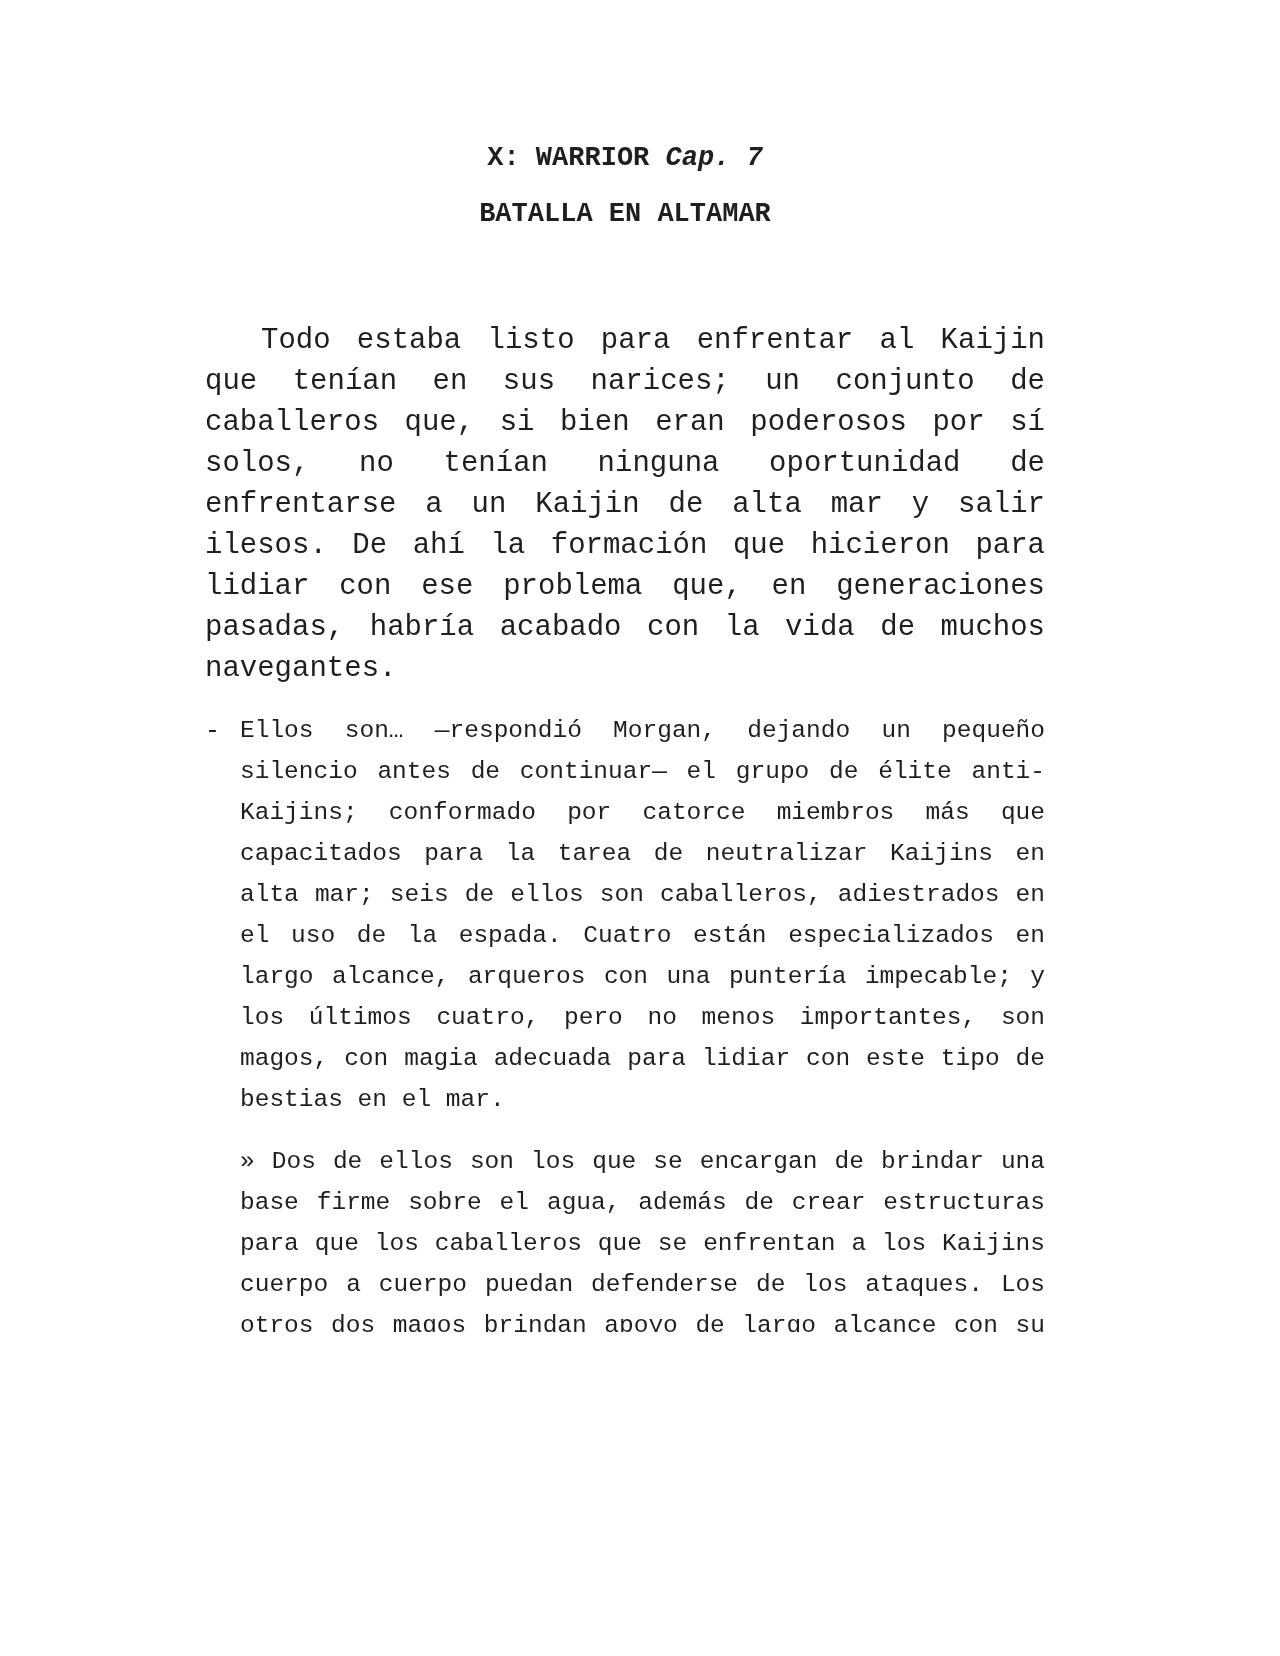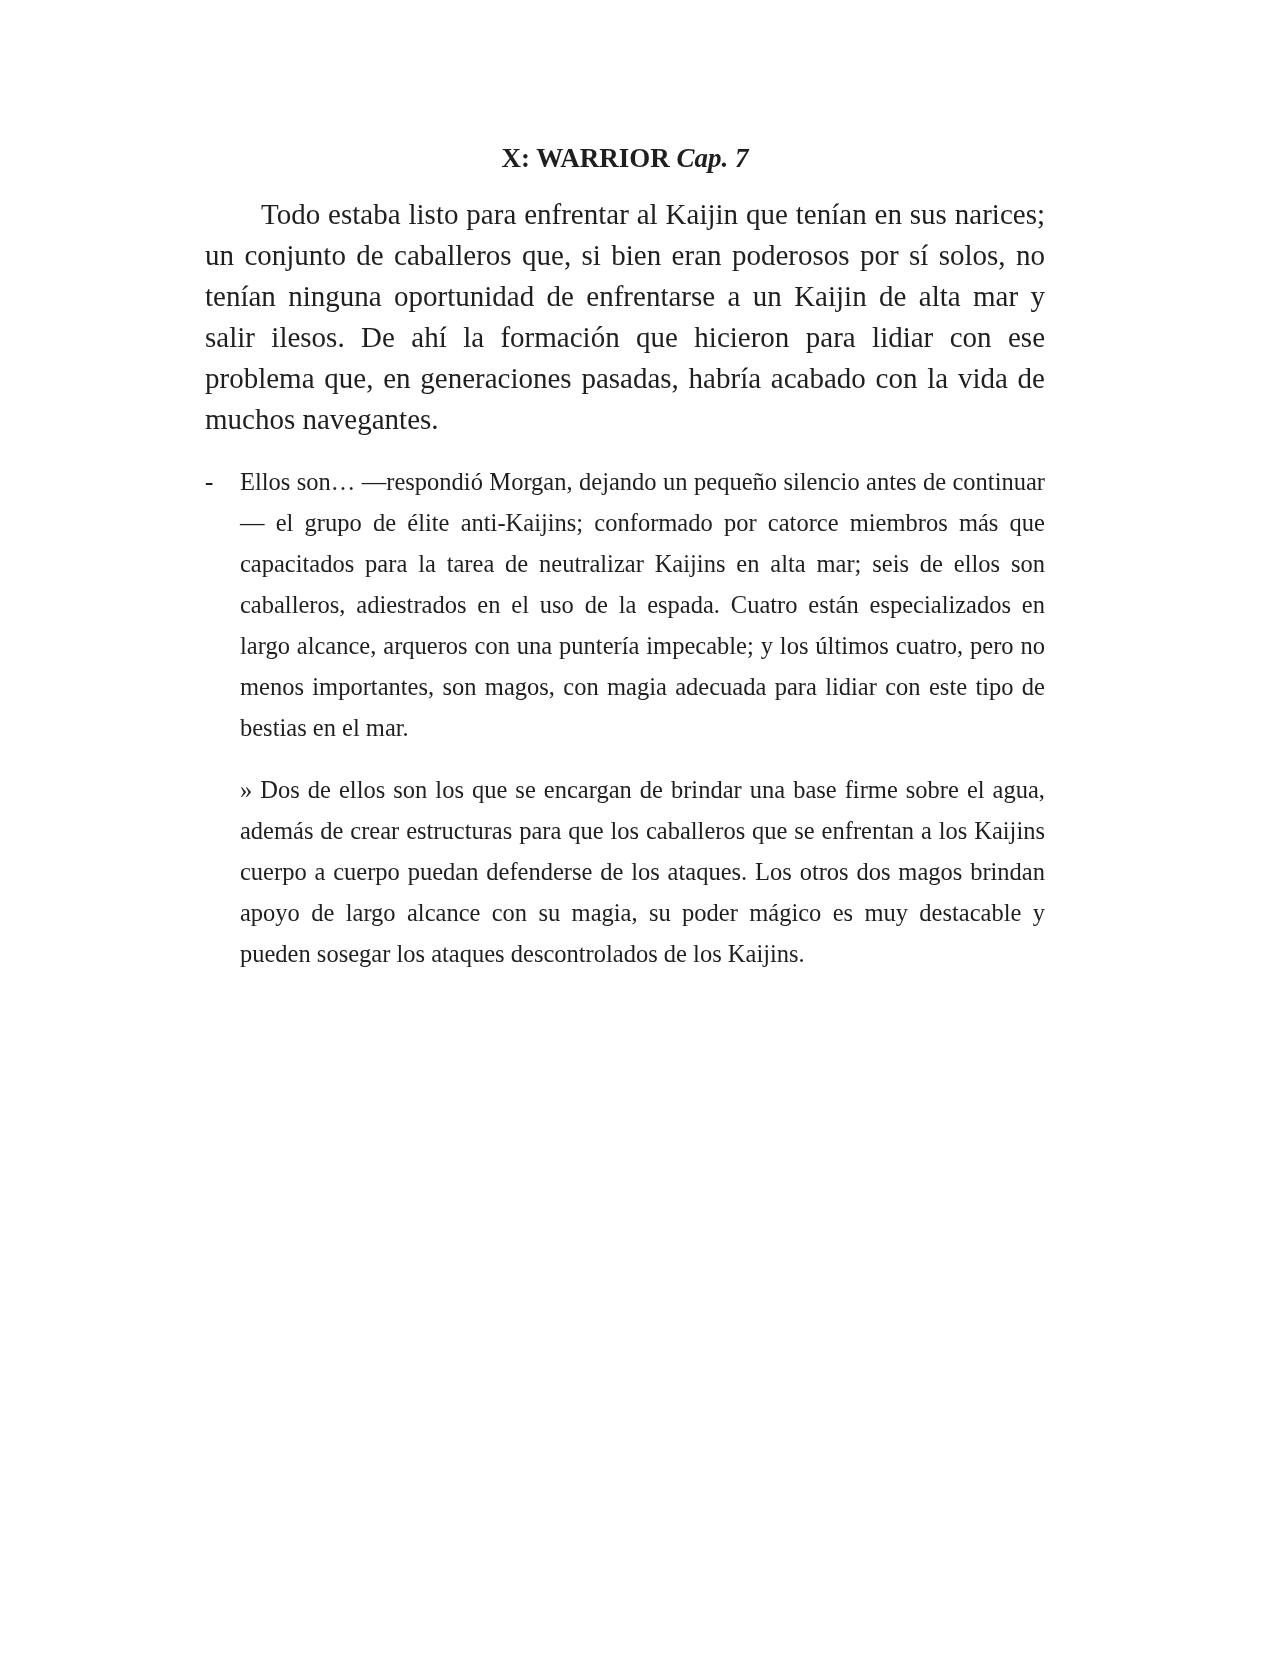--- a/index.html
+++ b/index.html
@@ -1,21 +1,21 @@
 <!DOCTYPE html>
 <html><head>
 <meta charset="utf-8">
 <style>
   html, body { margin: 0; padding: 0; background: #ffffff; }
   .page {
     position: relative;
     width: 1280px;
     height: 1332px;
     background: #ffffff;
-    font-family: Liberation Serif, serif;
+    font-family: Liberation Mono, monospace;
     color: #1f1f1f;
     overflow: hidden;
   }
   .content {
     position: absolute;
     left: 205px;
     top: 138px;
     width: 840px;
   }
   .doc-title {
@@ -78,20 +78,21 @@
   }
 </style>
 </head>
 <body>
 
 <div class="page">
   <div class="content">
 
     <h1 class="doc-title"><span>X: WARRIOR</span><span> </span><span class="chapter">Cap. 7</span></h1>
 
+    <h2 class="doc-subtitle">BATALLA EN ALTAMAR</h2>
 
     <p class="para firstline-indent">Todo estaba listo para enfrentar al Kaijin que tenían en sus narices; un conjunto de caballeros que, si bien eran poderosos por sí solos, no tenían ninguna oportunidad de enfrentarse a un Kaijin de alta mar y salir ilesos. De ahí la formación que hicieron para lidiar con ese problema que, en generaciones pasadas, habría acabado con la vida de muchos navegantes.</p>
 
     <div class="dash-item">
       <span class="marker">-</span>
     </div>
 
 
     <div class="dash-item">
       <span class="marker">-</span>

